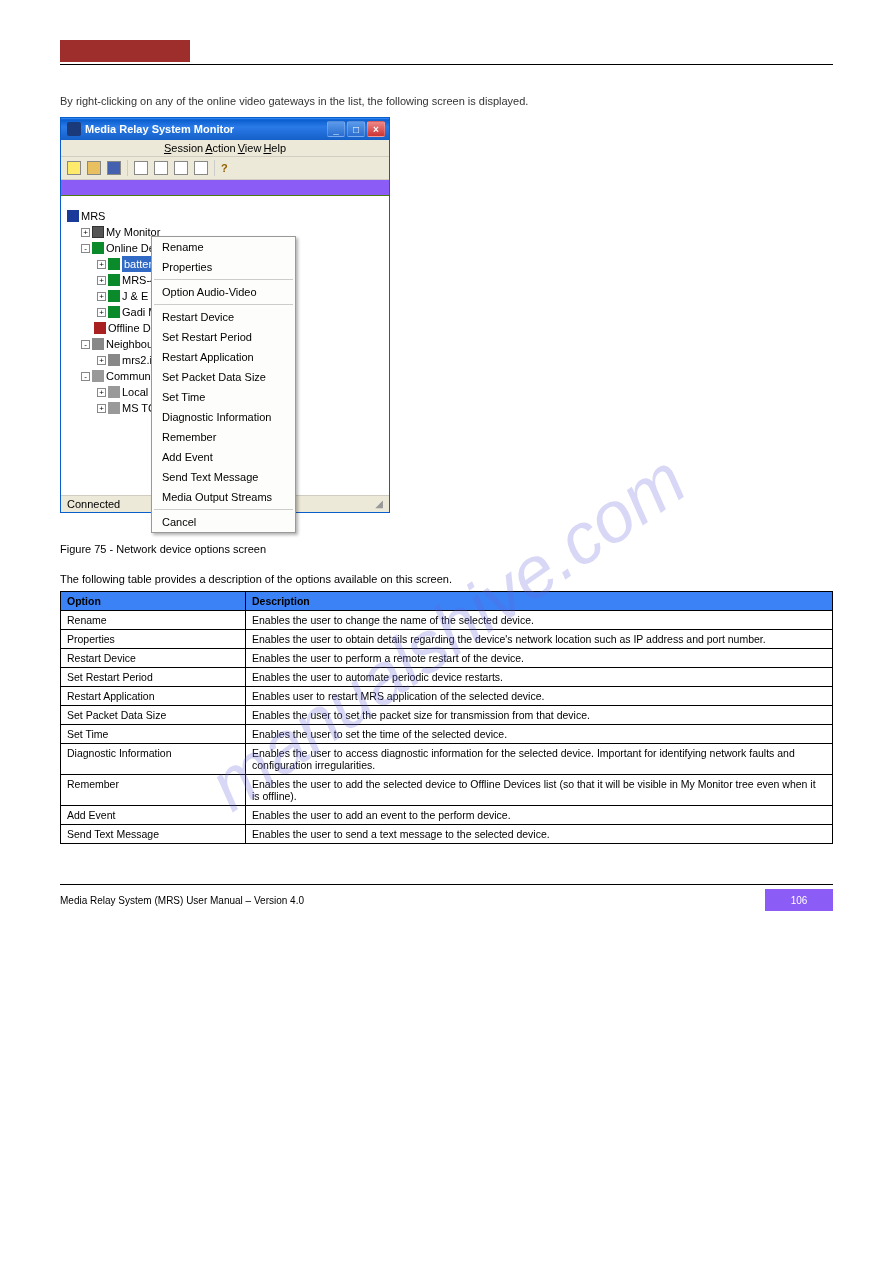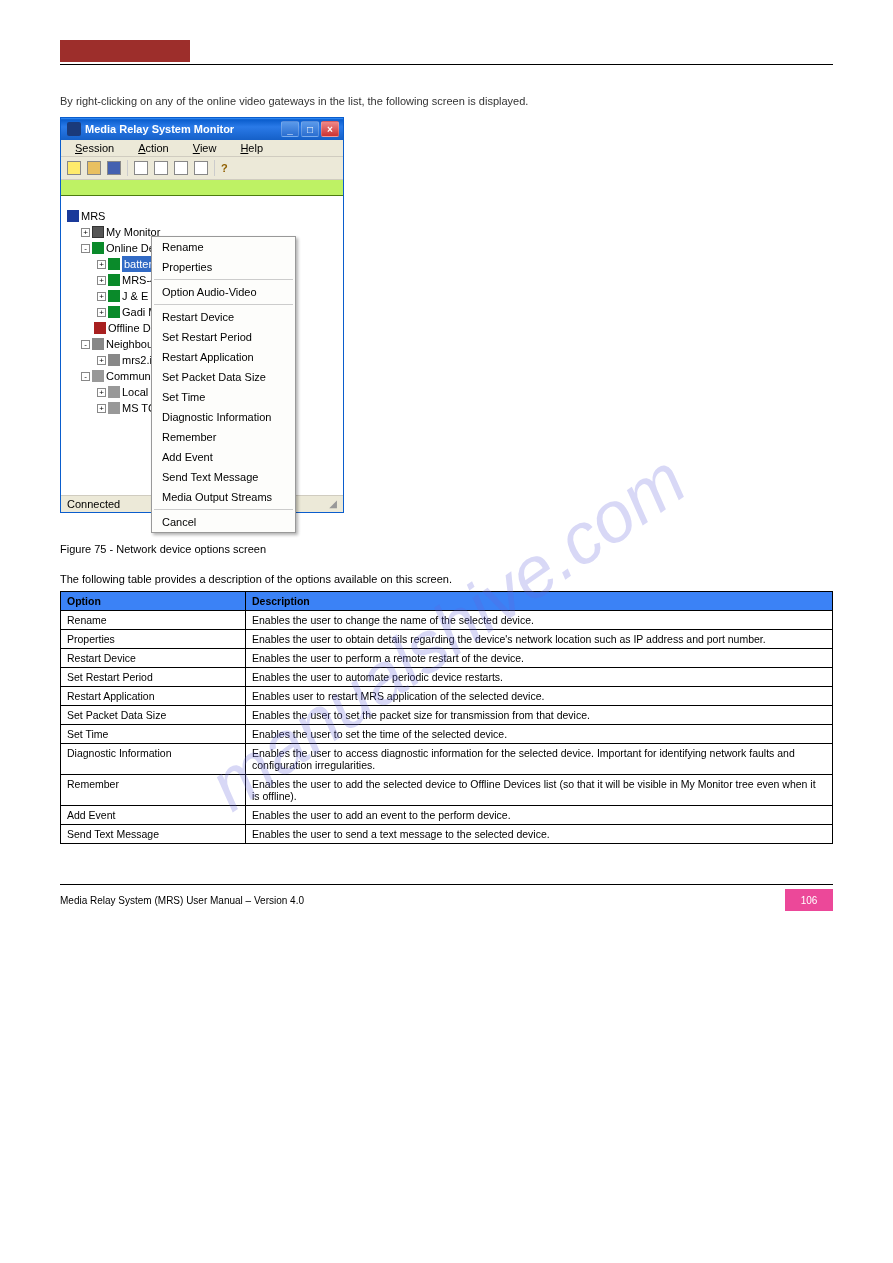--- a/index.html
+++ b/index.html
@@ -40,23 +40,23 @@
     border-top: 1px solid #000;
     margin: 0 0 30px 0;
   }
   .intro {
     font-size: 11px;
     color: #333;
     margin-bottom: 10px;
   }
   
   .xp-window {
-    width: 284px;
+    width: 330px;
     border: 1px solid #0a5dcd;
-    background: #bef264;
+    background: #8b5cf6;
     font-family: Tahoma, Arial, sans-serif;
     font-size: 11px;
     margin-bottom: 30px;
     position: relative;
     z-index: 5;
   }
   .xp-titlebar {
     background: linear-gradient(to bottom, #3a95ff 0%, #0a5dcd 8%, #2a7ae8 40%, #1560c8 100%);
     color: #fff;
     padding: 3px 4px 3px 6px;
@@ -79,22 +79,23 @@
     border: 1px solid #fff3;
     display: flex; align-items: center; justify-content: center;
     color: #fff; font-size: 10px; font-weight: bold;
   }
   .xp-btn.min, .xp-btn.max { background: linear-gradient(#5b9aea,#2a6ed0); }
   .xp-btn.close { background: linear-gradient(#e88,#c33); }
   .xp-menubar {
     background: #ece9d8;
     padding: 2px 14px;
     display: flex;
-    gap: 24px;
+    gap: 2px;
     border-bottom: 1px solid #d0ccc0;
+    justify-content: center;
   }
   .xp-menubar span { text-decoration: underline; text-decoration-color: transparent; }
   .xp-menubar span::first-letter { text-decoration: underline; }
   .xp-toolbar {
     background: #ece9d8;
     padding: 3px 6px;
     display: flex;
     gap: 6px;
     border-bottom: 1px solid #d0ccc0;
     align-items: center;
@@ -169,23 +170,23 @@
     border-top: 1px solid #000;
     margin: 40px 0 4px 0;
   }
   .footer {
     display: flex;
     align-items: center;
     font-size: 10px;
   }
   .footer .left { flex:1; }
   .footer .page-box {
-    background:#ec4899;
+    background:#8b5cf6;
     color:#fff;
-    width: 48px; height: 22px;
+    width: 68px; height: 22px;
     display:flex; align-items:center; justify-content:center;
   }
 </style>
 </head>
 <body>
 
 <div class="page">
   <div class="watermark">manualshive.com</div>
 
   <div class="header-bar"></div>

